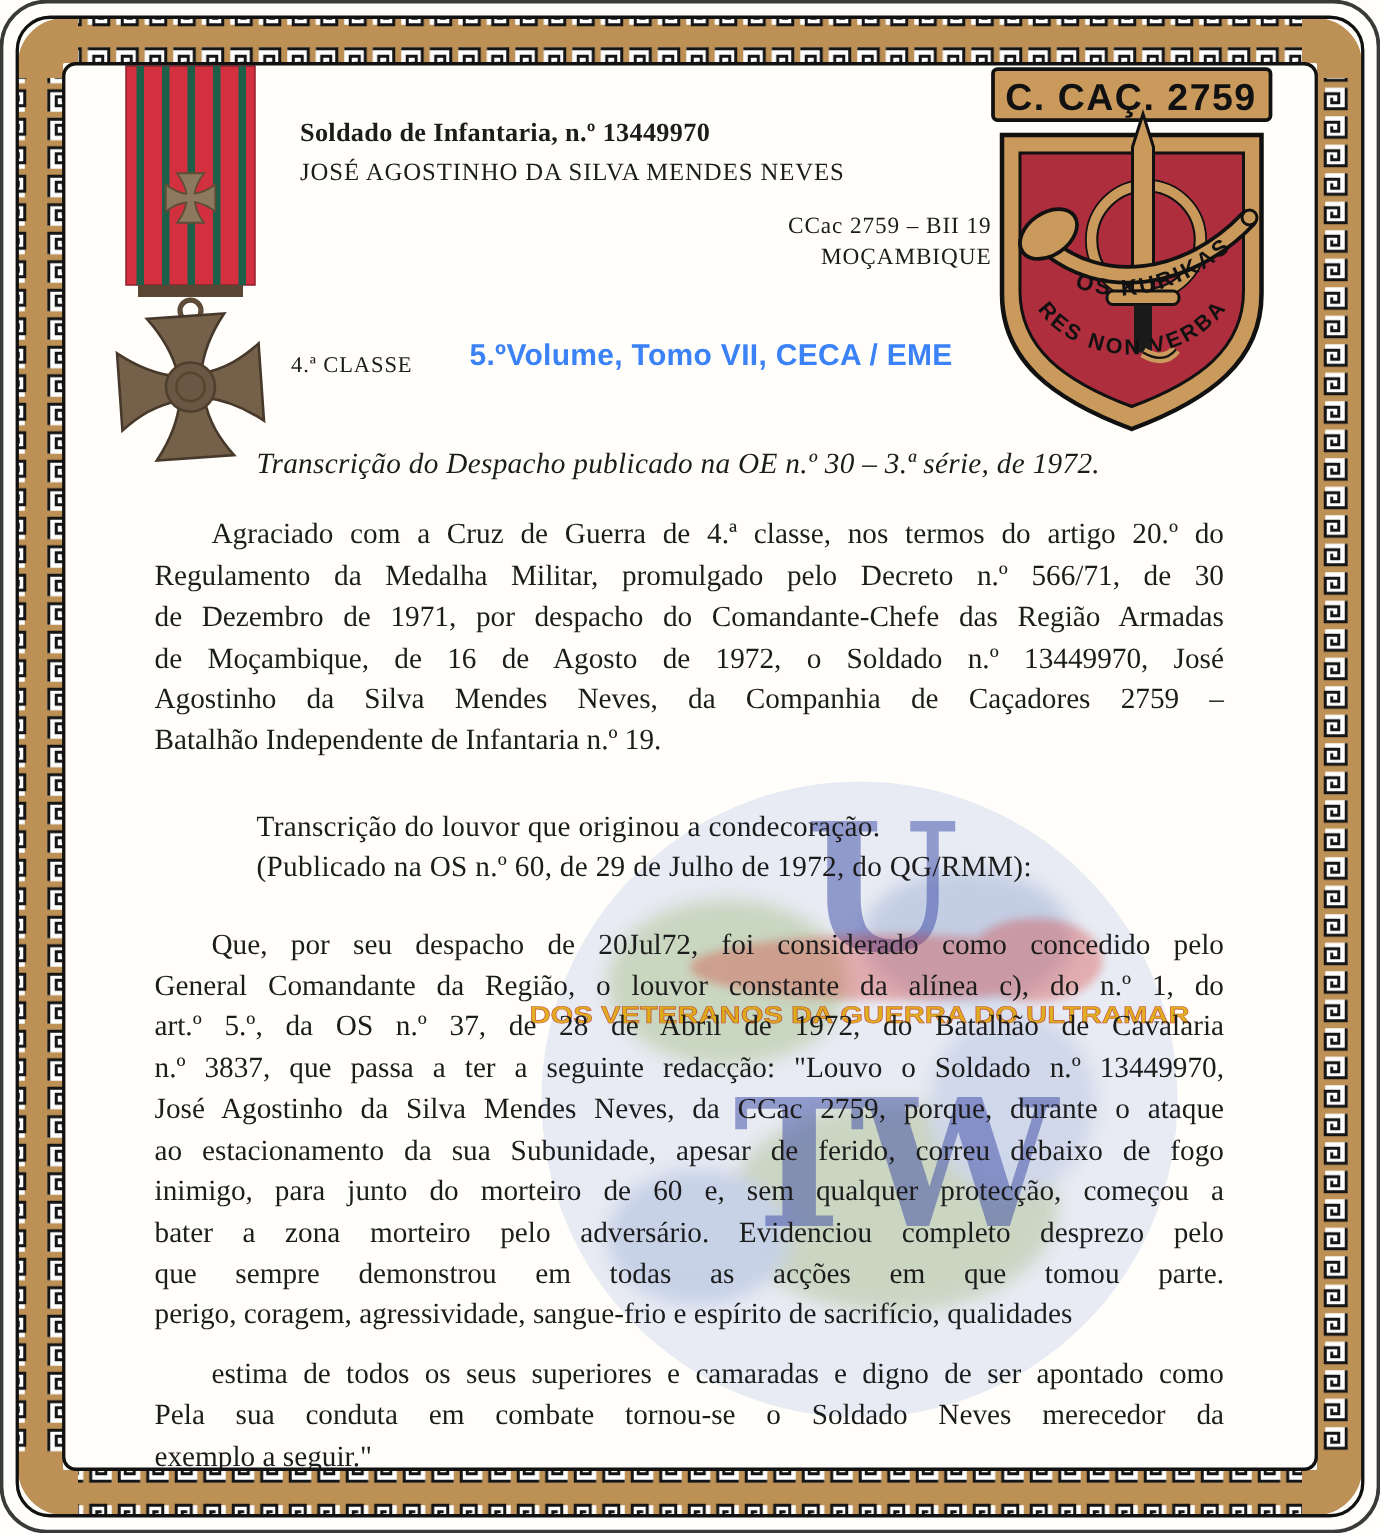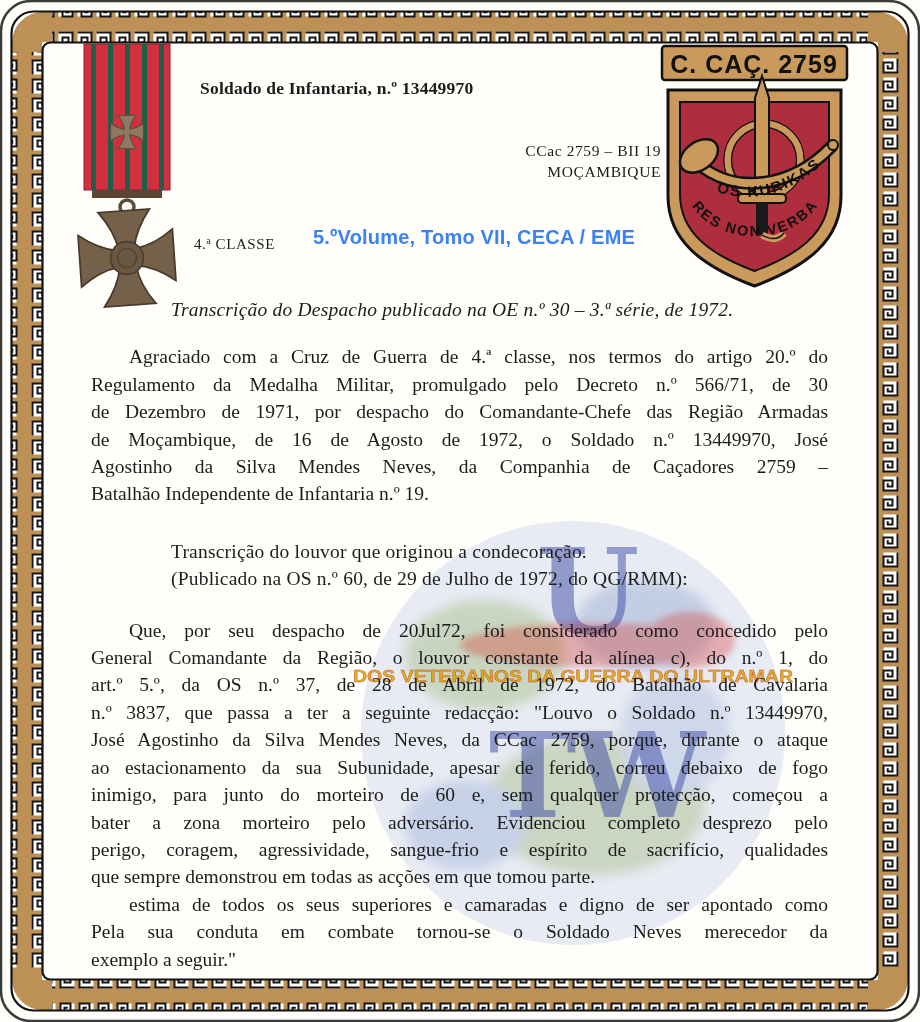--- a/index.html
+++ b/index.html
@@ -17,21 +17,21 @@
   .medal-class{position:absolute;left:194px;top:236px;font-size:15px;letter-spacing:.6px;z-index:2;text-align:right;}
   .volume-ref{position:absolute;left:313px;top:226px;font-size:20px;font-weight:bold;
               font-family:"Liberation Sans", sans-serif;color:#3b82f6;letter-spacing:.2px;z-index:2;}
   .medal-svg{position:absolute;left:62px;top:40px;z-index:2;}
   .badge-svg{position:absolute;left:652px;top:44px;z-index:2;}
   
   .body-text{position:absolute;left:91px;top:296px;width:737px;z-index:1;
              font-size:19.5px;line-height:27.4px;}
   .transc{font-style:italic;margin:0 0 20px 80px;letter-spacing:.2px;}
   .transc2{margin:30px 0 24px 80px;letter-spacing:.2px;}
-  .para-lines{margin:0;}
+  .para-lines{margin:12px;}
   .jl{text-align:justify;text-align-last:justify;}
   .jl:last-child{text-align-last:left;}
   .para-lines .jl:first-child{text-indent:38px;}
 </style>
 </head>
 <body>
 
 <div class="page">
 
   <div class="watermark">
@@ -107,20 +107,21 @@
     <circle cx="65" cy="167" r="7" fill="none" stroke="#5f4c38" stroke-width="3.5"></circle>
     <g transform="translate(65,218) rotate(-4) scale(0.86)">
       <path d="M-9,-10 C-12,-28 -20,-42 -30,-55 L30,-55 C20,-42 12,-28 9,-10 C28,-12 42,-20 55,-30 L55,30 C42,20 28,12 10,9 C12,28 20,42 30,55 L-30,55 C-20,42 -12,28 -9,10 C-28,12 -42,20 -55,30 L-55,-30 C-42,-20 -28,-12 -10,-9 Z" fill="#75614a" stroke="#46382a" stroke-width="2"></path>
       <circle cx="0" cy="0" r="19" fill="#6b5844" stroke="#4e3f2e" stroke-width="2"></circle>
       <circle cx="0" cy="0" r="11" fill="none" stroke="#57462f" stroke-width="2"></circle>
     </g>
   </svg>
 
   <div class="hdr-block">
     <div class="hdr-line1">Soldado de Infantaria, n.º 13449970</div>
+    <div class="hdr-line2">JOSÉ AGOSTINHO DA SILVA MENDES NEVES</div>
   </div>
   <div class="unit-block">
     <div>CCac 2759 – BII 19</div>
     <div>MOÇAMBIQUE</div>
   </div>
   <div class="medal-class">4.ª CLASSE</div>
   <div class="volume-ref">5.ºVolume, Tomo VII, CECA / EME</div>
 
   <svg class="badge-svg" width="205" height="250" viewBox="0 0 205 250">
     <defs>
@@ -173,22 +174,22 @@
     </div>
     <div class="para-lines">
         <div class="jl">Que, por seu despacho de 20Jul72, foi considerado como concedido pelo</div>
         <div class="jl">General Comandante da Região, o louvor constante da alínea c), do n.º 1, do</div>
         <div class="jl">art.º 5.º, da OS n.º 37, de 28 de Abril de 1972, do Batalhão de Cavalaria</div>
         <div class="jl">n.º 3837, que passa a ter a seguinte redacção: "Louvo o Soldado n.º 13449970,</div>
         <div class="jl">José Agostinho da Silva Mendes Neves, da CCac 2759, porque, durante o ataque</div>
         <div class="jl">ao estacionamento da sua Subunidade, apesar de ferido, correu debaixo de fogo</div>
         <div class="jl">inimigo, para junto do morteiro de 60 e, sem qualquer protecção, começou a</div>
         <div class="jl">bater a zona morteiro pelo adversário. Evidenciou completo desprezo pelo</div>
+        <div class="jl">que sempre demonstrou em todas as acções em que tomou parte.</div>
         <div class="jl">perigo, coragem, agressividade, sangue-frio e espírito de sacrifício, qualidades</div>
-        <div class="jl">que sempre demonstrou em todas as acções em que tomou parte.</div>
       </div>
     <div class="para-lines">
         <div class="jl">estima de todos os seus superiores e camaradas e digno de ser apontado como</div>
         <div class="jl">Pela sua conduta em combate tornou-se o Soldado Neves merecedor da</div>
         <div class="jl">exemplo a seguir."</div>
       </div>
   </div>
 
 </div>
 

